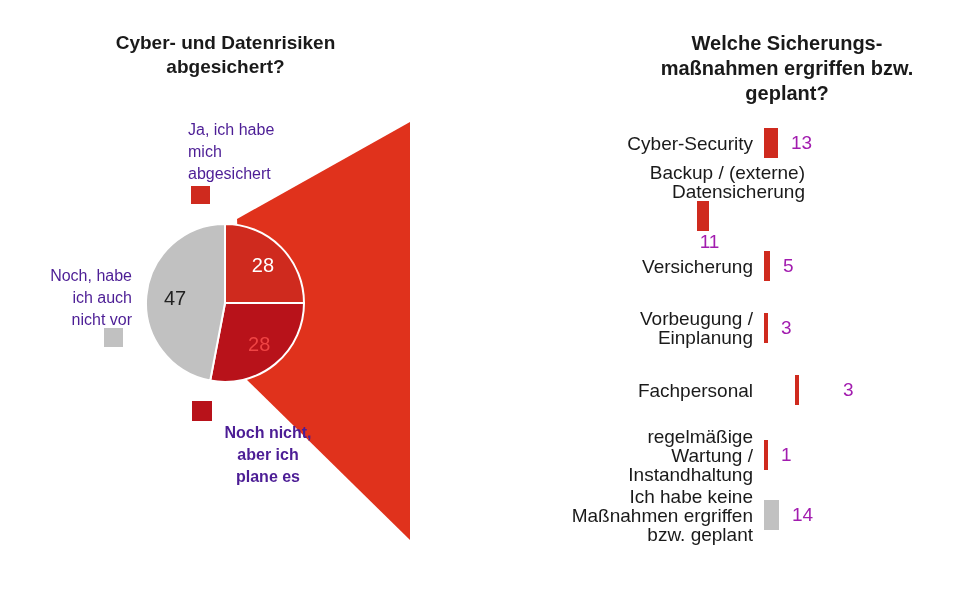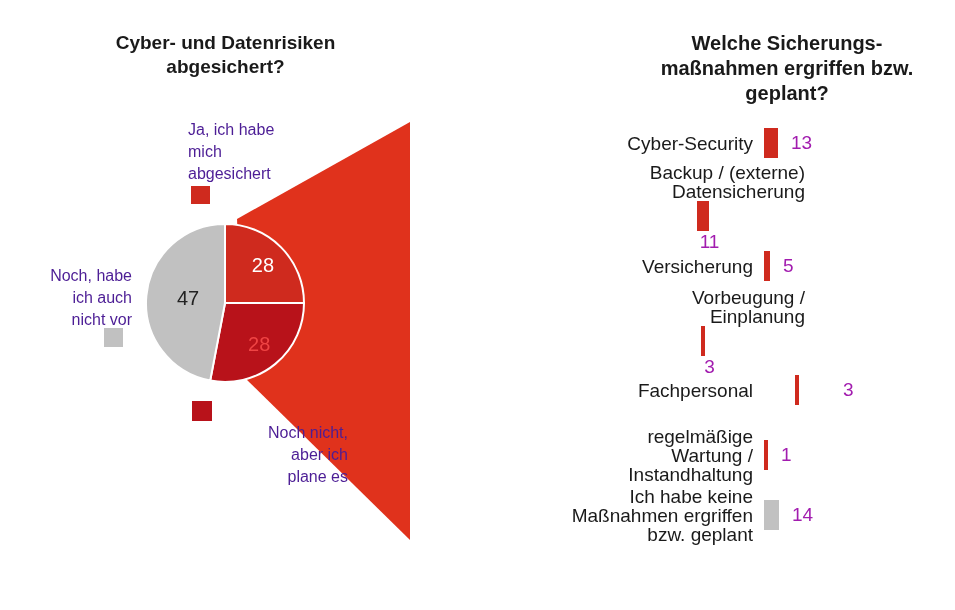--- a/index.html
+++ b/index.html
@@ -22,21 +22,21 @@
   #pie-wrap { left: 142px; top: 220px; width: 166px; height: 166px; z-index: 2; }
   #pie-svg { position: absolute; left: 0; top: 0; }
   .pie-value {
     position: absolute; transform: translate(-50%, -50%);
     font-size: 20px; line-height: 20px; z-index: 3;
   }
 
   .legend-text { font-size: 16px; line-height: 22px; color: #4c1d95; z-index: 2; }
   #legend-ja-text   { left: 188px; top: 119px; width: 150px; text-align: left; }
   #legend-nein-text { left: 16px;  top: 265px; width: 116px; text-align: right; }
-  #legend-noch-text { left: 188px; top: 422px; width: 160px; text-align: right; }
+  #legend-noch-text { left: 188px; top: 422px; width: 160px; text-align: center; font-weight: bold; }
   .swatch { z-index: 2; }
   #legend-ja-swatch   { left: 191px; top: 186px; width: 19px; height: 18px; }
   #legend-nein-swatch { left: 104px; top: 328px; width: 19px; height: 19px; }
   #legend-noch-swatch { left: 192px; top: 401px; width: 20px; height: 20px; }
 
   #bar-rows { left: 0; top: 0; width: 955px; height: 610px; z-index: 2; }
   .bar-row {
     position: absolute; left: 538px; width: 330px; height: 80px;
     display: flex; flex-direction: row; align-items: center;
   }
@@ -79,42 +79,42 @@
 
   <div class="abs" id="pie-wrap">
     <svg id="pie-svg" width="166" height="166" viewBox="0 0 166 166">
         <path d="M 83 83 L 83.0 4.0 A 79 79 0 0 1 162.0 83.0 Z" fill="#CF2A1E" stroke="#ffffff" stroke-width="2" stroke-linejoin="round"></path>
         <path d="M 83 83 L 162.0 83.0 A 79 79 0 0 1 68.2 160.6 Z" fill="#B8121A" stroke="#ffffff" stroke-width="2" stroke-linejoin="round"></path>
         <path d="M 83 83 L 68.2 160.6 A 79 79 0 0 1 83.0 4.0 Z" fill="#C1C1C1" stroke="#ffffff" stroke-width="2" stroke-linejoin="round"></path>
       </svg>
     <div id="pie-labels">
         <div class="pie-value" style="left: 120.986px; top: 45.0142px; color: rgb(255, 255, 255);">28</div>
         <div class="pie-value" style="left: 117.242px; top: 124.392px; color: #ef4444;">28</div>
-        <div class="pie-value" style="left: 46px; top: 77.9445px; color: rgb(34, 34, 34);">47</div>
+        <div class="pie-value" style="left: 33px; top: 77.9445px; color: rgb(34, 34, 34);">47</div>
       </div>
   </div>
 
   <div class="abs" id="bar-rows">
       <div class="bar-row" style="top: 103px;">
         <div class="bar-row-label">Cyber-Security</div>
         <span class="bar-mark" style="width: 14px; background: rgb(207, 42, 30);"></span>
         <span class="bar-value">13</span>
       </div>
       <div class="bar-row" style="top: 163px; flex-direction: column;">
         <div class="bar-row-label">Backup / (externe)
 Datensicherung</div>
         <span class="bar-mark" style="width: 12px; background: rgb(207, 42, 30);"></span>
         <span class="bar-value">11</span>
       </div>
       <div class="bar-row" style="top: 226px;">
         <div class="bar-row-label">Versicherung</div>
         <span class="bar-mark" style="width: 6px; background: rgb(207, 42, 30);"></span>
         <span class="bar-value">5</span>
       </div>
-      <div class="bar-row" style="top: 288px; flex-direction: column;">
+      <div class="bar-row" style="top: 288px;">
         <div class="bar-row-label">Vorbeugung /
 Einplanung</div>
         <span class="bar-mark" style="width: 4px; background: rgb(207, 42, 30);"></span>
         <span class="bar-value">3</span>
       </div>
       <div class="bar-row" style="top: 350px; gap: 31px;">
         <div class="bar-row-label">Fachpersonal</div>
         <span class="bar-mark" style="width: 4px; background: rgb(207, 42, 30);"></span>
         <span class="bar-value">3</span>
       </div>

